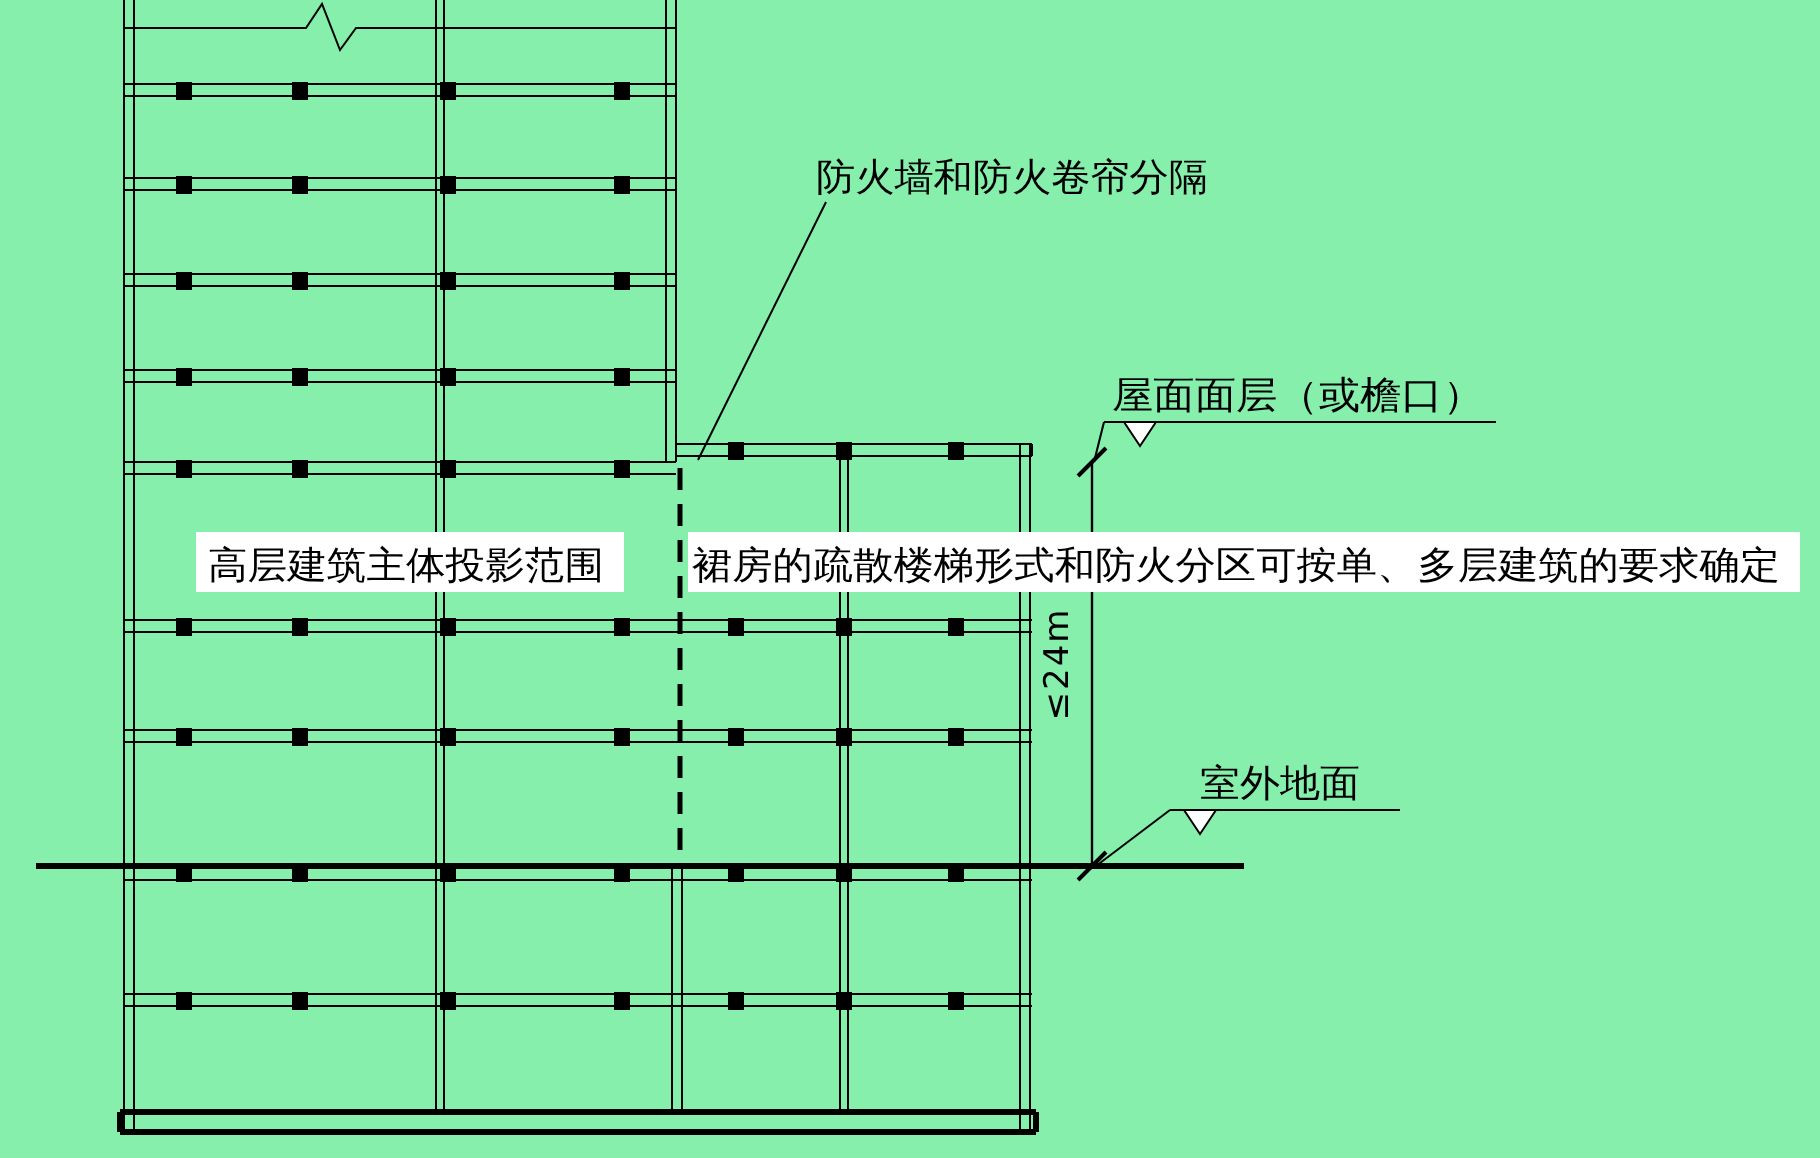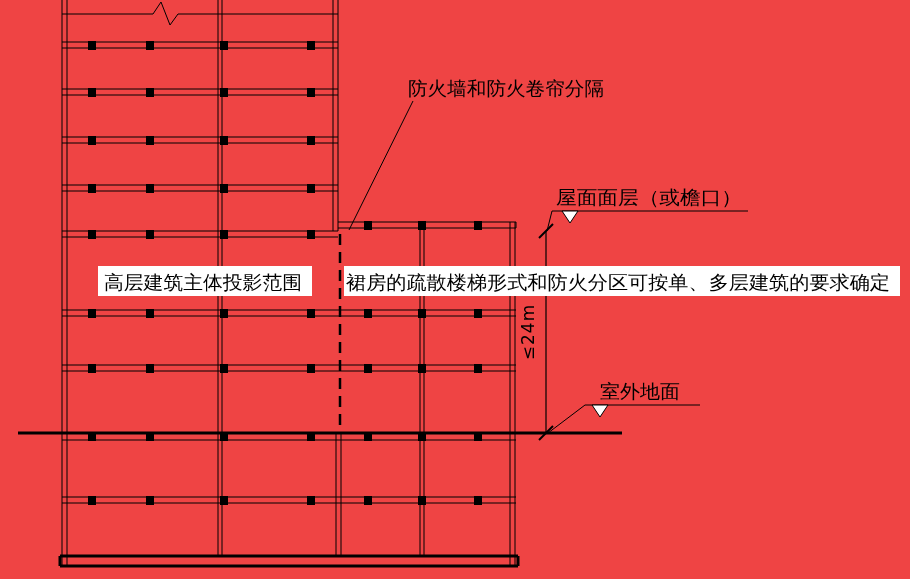--- a/index.html
+++ b/index.html
@@ -4,21 +4,21 @@
 <style>
   html, body {
     margin: 0;
     padding: 0;
     background: #ffffff;
   }
   .page {
     position: relative;
     width: 910px;
     height: 579px;
-    background: #ef4444;
+    background: #86efac;
     overflow: hidden;
   }
   svg {
     display: block;
   }
   svg text {
     font-family: "DejaVu Sans", "Liberation Sans", sans-serif;
     fill: #000000;
   }
   .lbl { font-size: 19px; }

